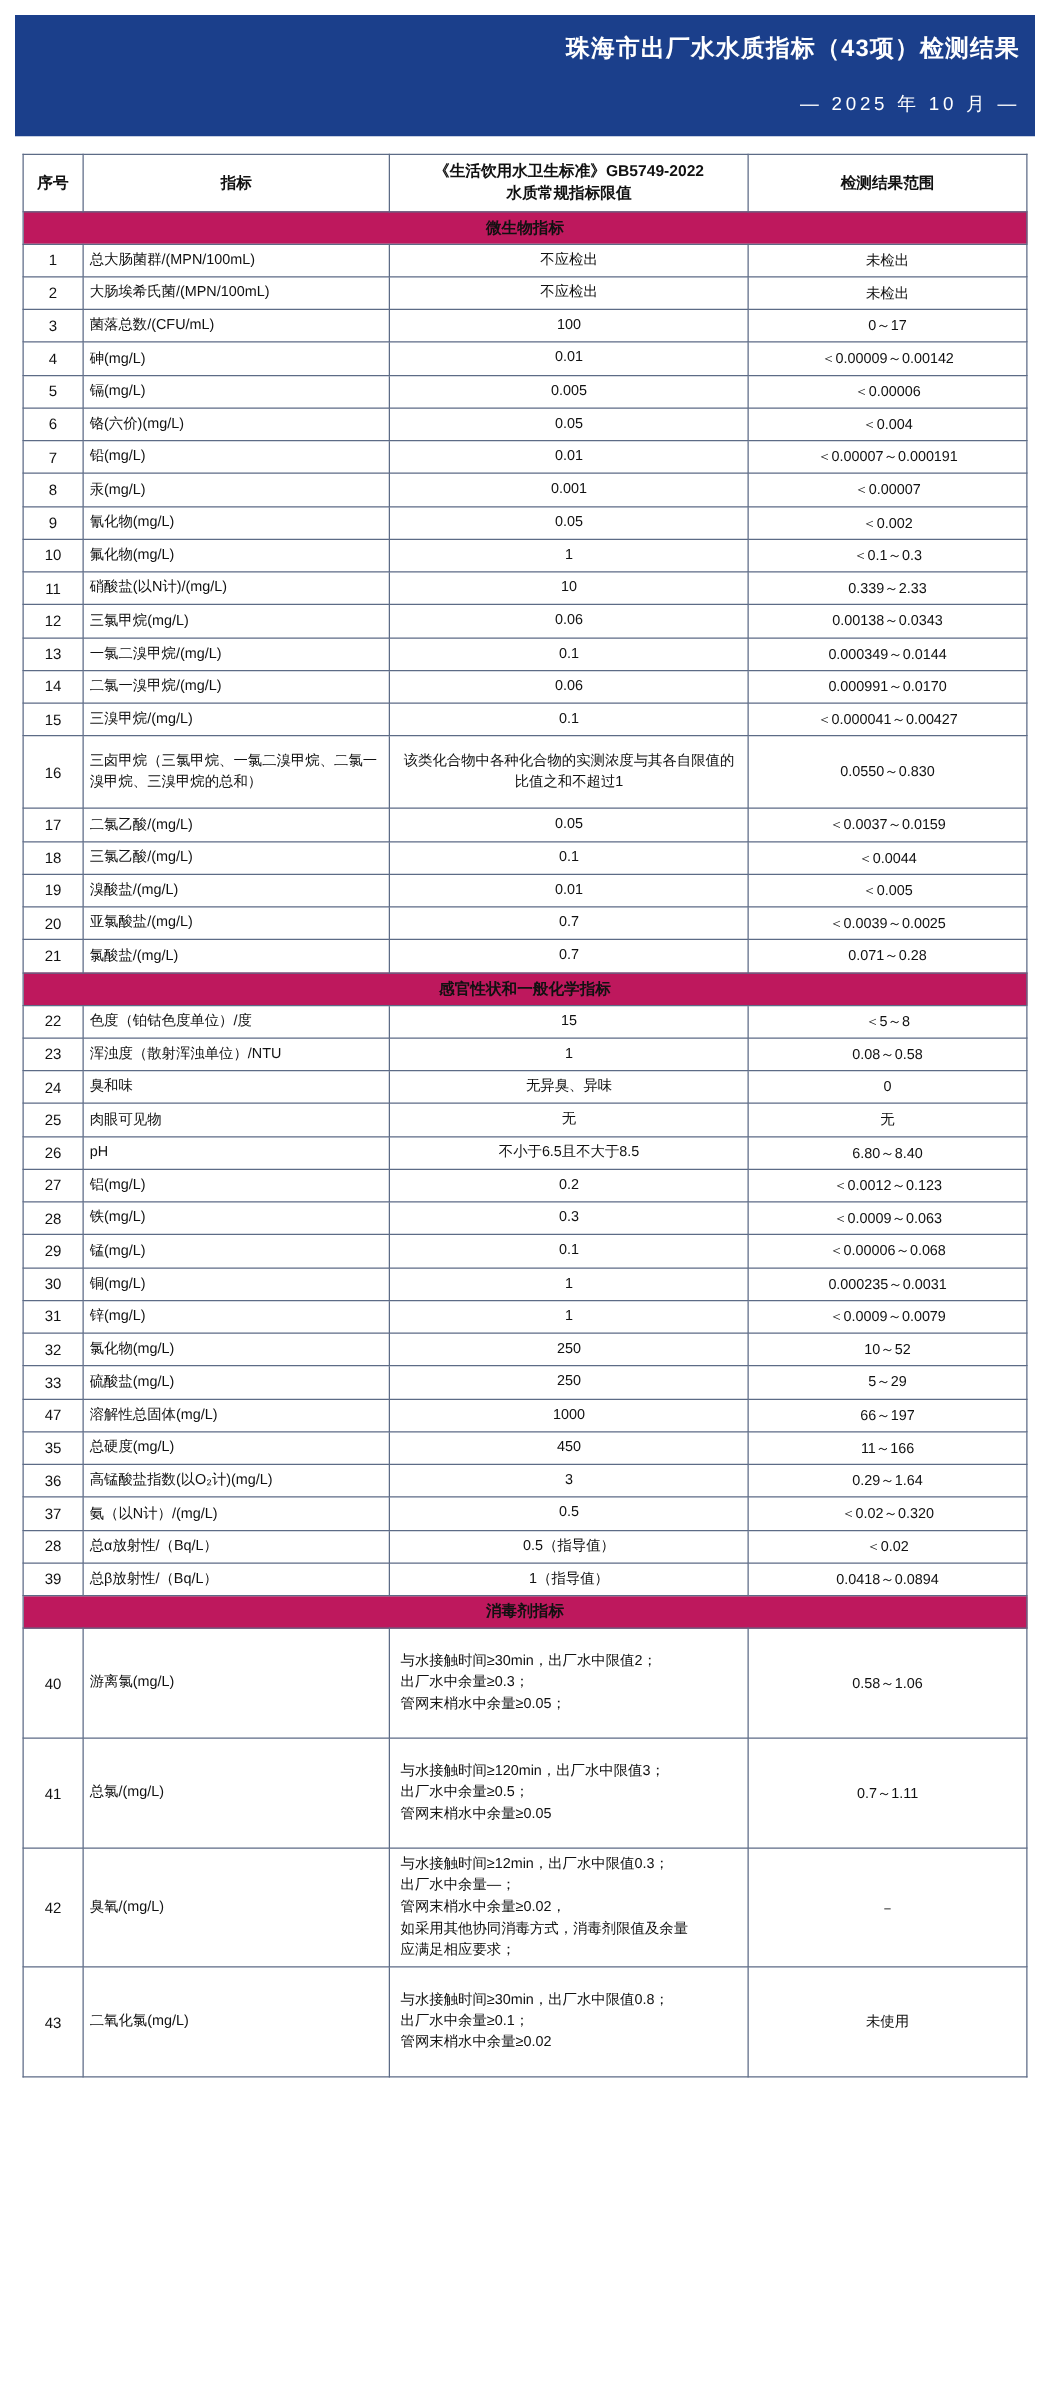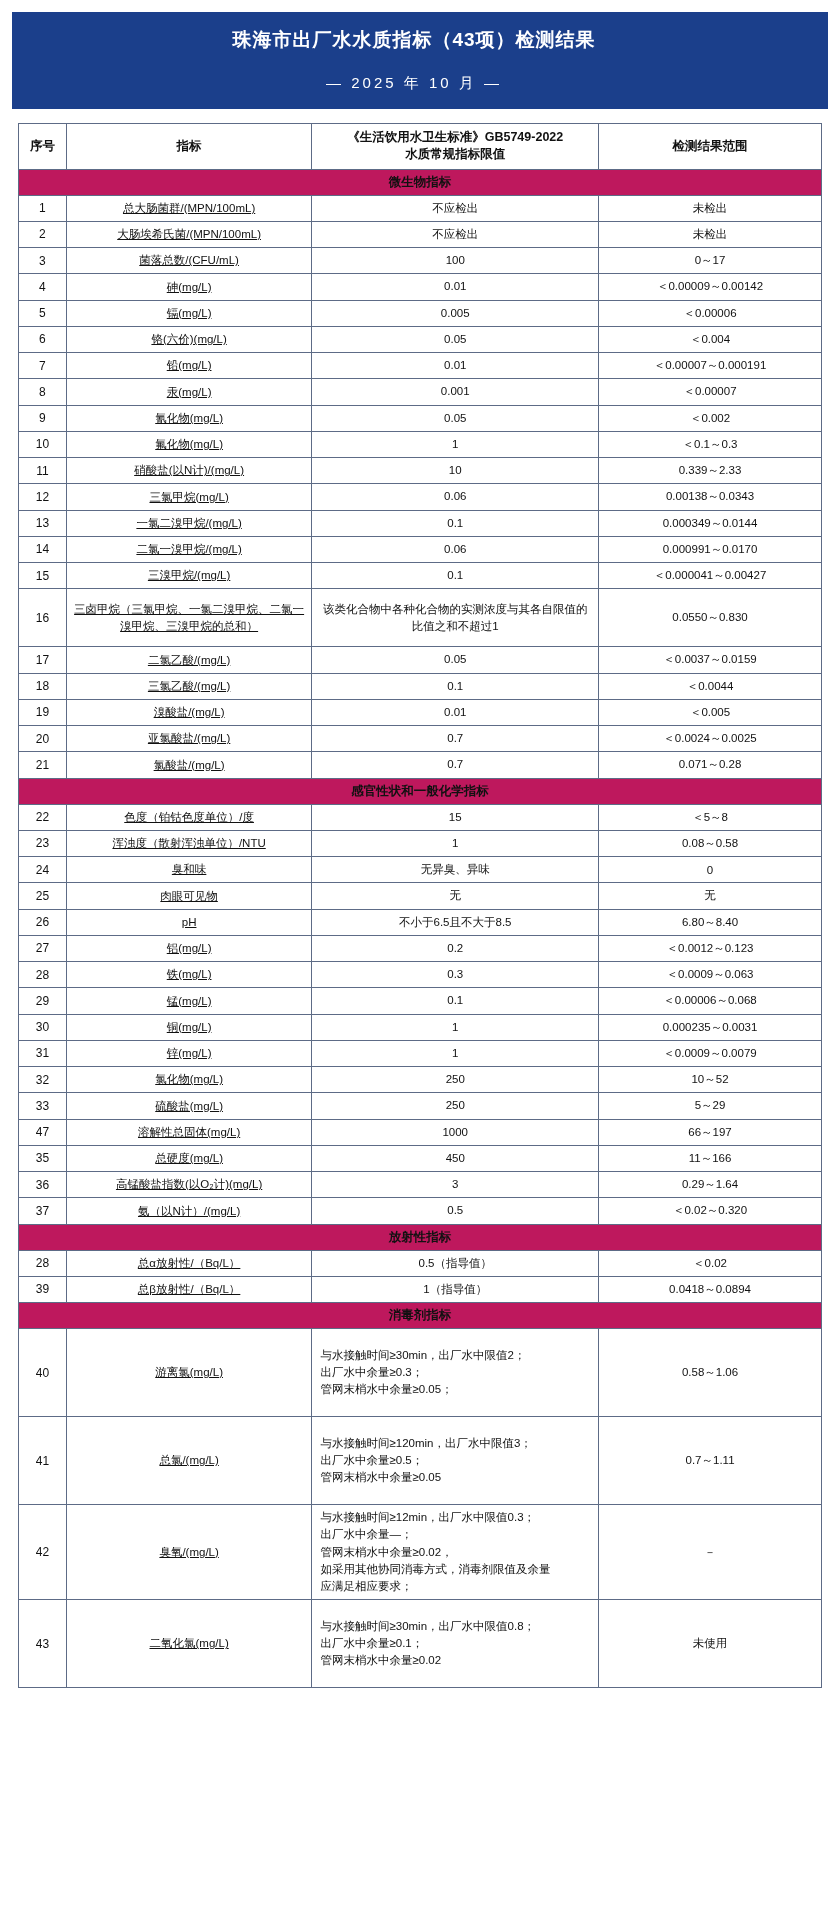--- a/index.html
+++ b/index.html
@@ -10,22 +10,22 @@
     font-family: "Liberation Sans", "DejaVu Sans", sans-serif;
     width: 840px;
   }
   .page {
     width: 840px;
     padding: 0 0 20px 0;
   }
   .header-band {
     background: #1b3f8b;
     color: #ffffff;
-    text-align: center;
-    padding: 14px 22px 16px 10px;
+    text-align: right;
+    padding: 14px 12px 16px 10px;
     margin: 12px 12px 0 12px;
   }
   .header-title {
     font-size: 19px;
     font-weight: bold;
     letter-spacing: 1px;
     line-height: 1.5;
   }
   .header-sub {
     font-size: 15px;
@@ -53,21 +53,21 @@
     text-align: center;
     font-size: 12.5px;
     height: 46px;
     line-height: 1.35;
   }
   .col-idx { width: 42px; text-align: center; }
   .col-name { width: 216px; }
   .col-limit { width: 252px; text-align: center; }
   .col-result { width: 196px; text-align: center; }
   td.idx { text-align: center; font-size: 12px; }
-  td.name { text-align: center; padding-left: 8px; line-height: 1.45; text-decoration: underline; }
+  td.name { text-align: left; padding-left: 8px; line-height: 1.45; }
   td.limit { text-align: center; line-height: 1.5; }
   td.limit.left { text-align: left; padding-left: 8px; }
   td.result { text-align: center; }
   tr.data td { height: 23px; }
   tr.section td {
     background: #be185d;
     text-align: center;
     font-weight: bold;
     font-size: 12.5px;
     height: 22px;
@@ -220,21 +220,21 @@
           <tr class="data">
             <td class="idx">19</td>
             <td class="name">溴酸盐/(mg/L)</td>
             <td class="limit">0.01</td>
             <td class="result">＜0.005</td>
           </tr>
           <tr class="data">
             <td class="idx">20</td>
             <td class="name">亚氯酸盐/(mg/L)</td>
             <td class="limit">0.7</td>
-            <td class="result">＜0.0024～0.0025</td>
+            <td class="result">＜0.0039～0.0025</td>
           </tr>
           <tr class="data">
             <td class="idx">21</td>
             <td class="name">氯酸盐/(mg/L)</td>
             <td class="limit">0.7</td>
             <td class="result">0.071～0.28</td>
           </tr>
           <tr class="section">
             <td colspan="4">感官性状和一般化学指标</td>
           </tr>
@@ -326,23 +326,20 @@
             <td class="idx">36</td>
             <td class="name">高锰酸盐指数(以O₂计)(mg/L)</td>
             <td class="limit">3</td>
             <td class="result">0.29～1.64</td>
           </tr>
           <tr class="data">
             <td class="idx">37</td>
             <td class="name">氨（以N计）/(mg/L)</td>
             <td class="limit">0.5</td>
             <td class="result">＜0.02～0.320</td>
-          </tr>
-          <tr class="section">
-            <td colspan="4">放射性指标</td>
           </tr>
           <tr class="data">
             <td class="idx">28</td>
             <td class="name">总α放射性/（Bq/L）</td>
             <td class="limit">0.5（指导值）</td>
             <td class="result">＜0.02</td>
           </tr>
           <tr class="data">
             <td class="idx">39</td>
             <td class="name">总β放射性/（Bq/L）</td>

